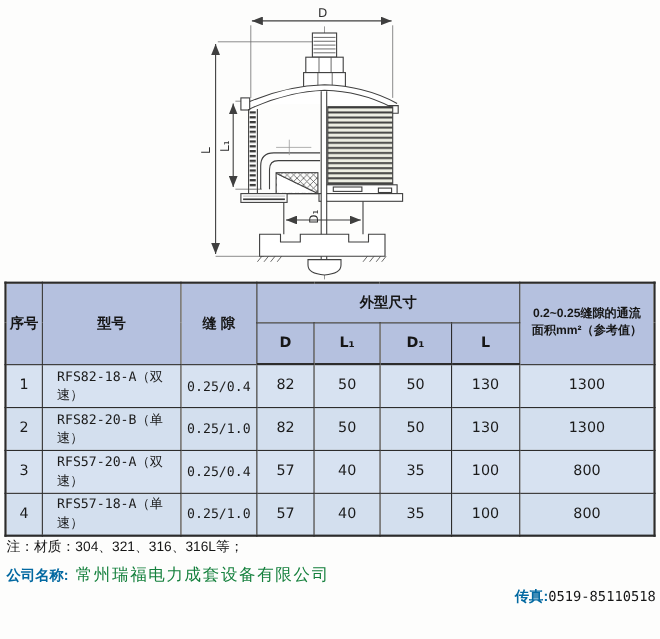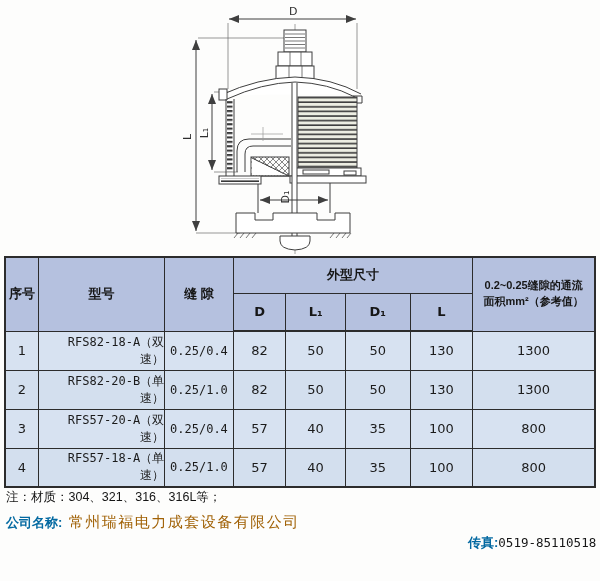--- a/index.html
+++ b/index.html
@@ -18,32 +18,32 @@
         border:2px solid #2c2c2c;}
   th,td{border:1px solid #2c2c2c;text-align:center;vertical-align:middle;
         padding:0;overflow:hidden;}
   thead th{background:#b5c1df;font-weight:bold;font-size:13px;color:#161616;}
   thead tr.sub th{border-bottom:2px solid #2c2c2c;}
   th.dim, td.num{font-family:"DejaVu Sans", sans-serif;}
   tbody td{font-size:13px;}
   tbody tr{height:39px;}
   tbody tr:nth-child(odd) td{background:#d7e2f1;}
   tbody tr:nth-child(even) td{background:#d3dfee;}
-  td.model{text-align:right;padding-left:13px;
+  td.model{text-align:left;padding-left:13px;
            font-family:"DejaVu Sans Mono", monospace;font-size:12px;}
   td.gap{font-family:"DejaVu Sans Mono", monospace;font-size:12px;}
   .flowhead div{line-height:1.45;font-size:11px;}
   tr.top{height:36px;}
   tr.sub{height:38px;}
   
   .note{position:absolute;left:6px;top:489px;font-size:12.5px;color:#151515;}
   .company-row{position:absolute;left:0;top:513px;width:600px;height:24px;}
   .company{position:absolute;left:6px;top:0;white-space:nowrap;}
   .lbl{font-weight:bold;font-size:13px;color:#0369a1;}
-  .company-name{font-family:Liberation Mono, monospace;font-size:15px;color:#a16207;
+  .company-name{font-family:Liberation Mono, monospace;font-size:15px;color:#15803d;
                 letter-spacing:1.5px;margin-left:2px;}
   .phone{position:absolute;left:276px;top:3px;white-space:nowrap;}
   .fax{position:absolute;left:468px;top:20px;white-space:nowrap;}
   .numtxt{font-family:"DejaVu Sans Mono", monospace;font-size:12.5px;color:#161616;}
 </style>
 </head>
 <body>
 
 <svg id="drawing" viewBox="0 0 600 256" xmlns="http://www.w3.org/2000/svg">
   <defs>

